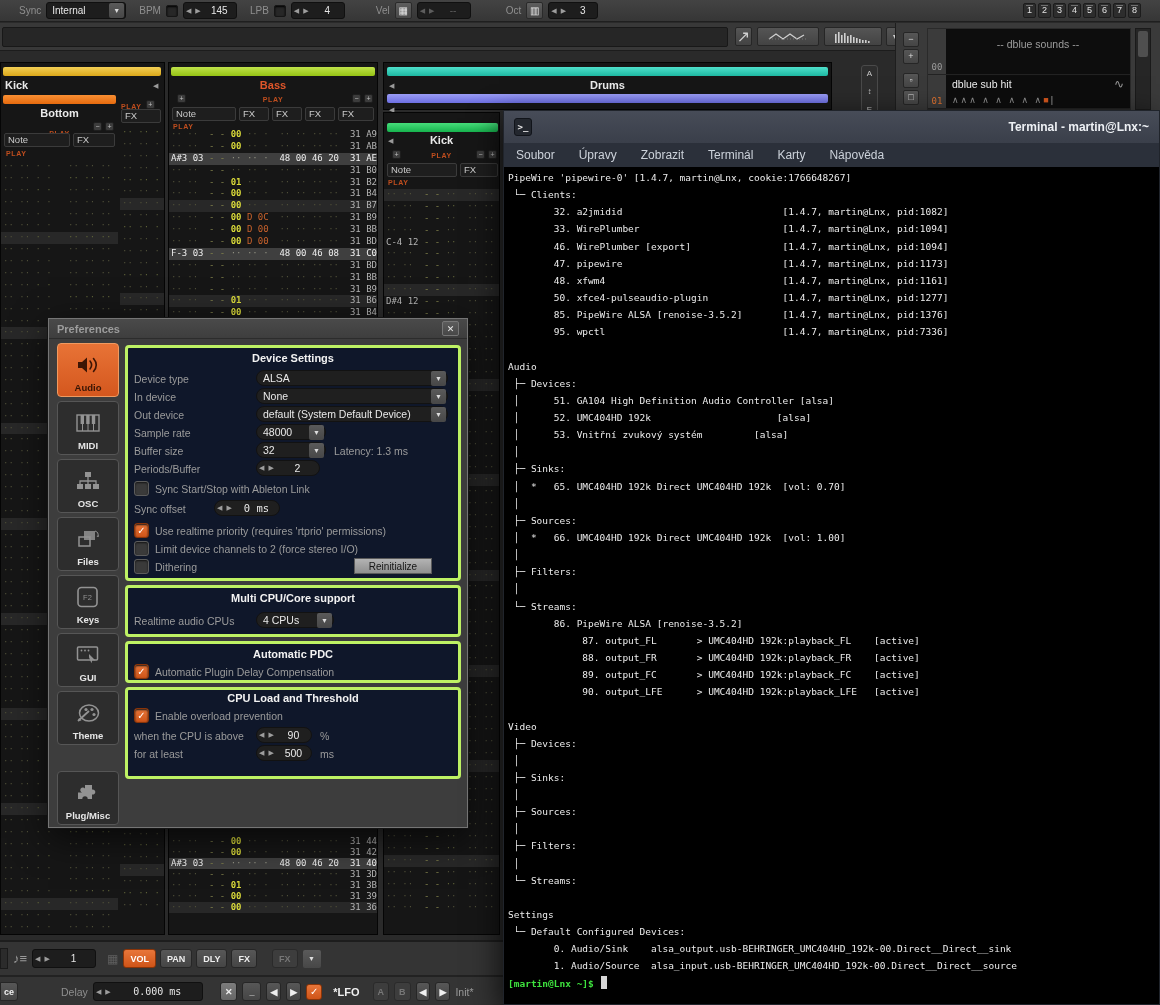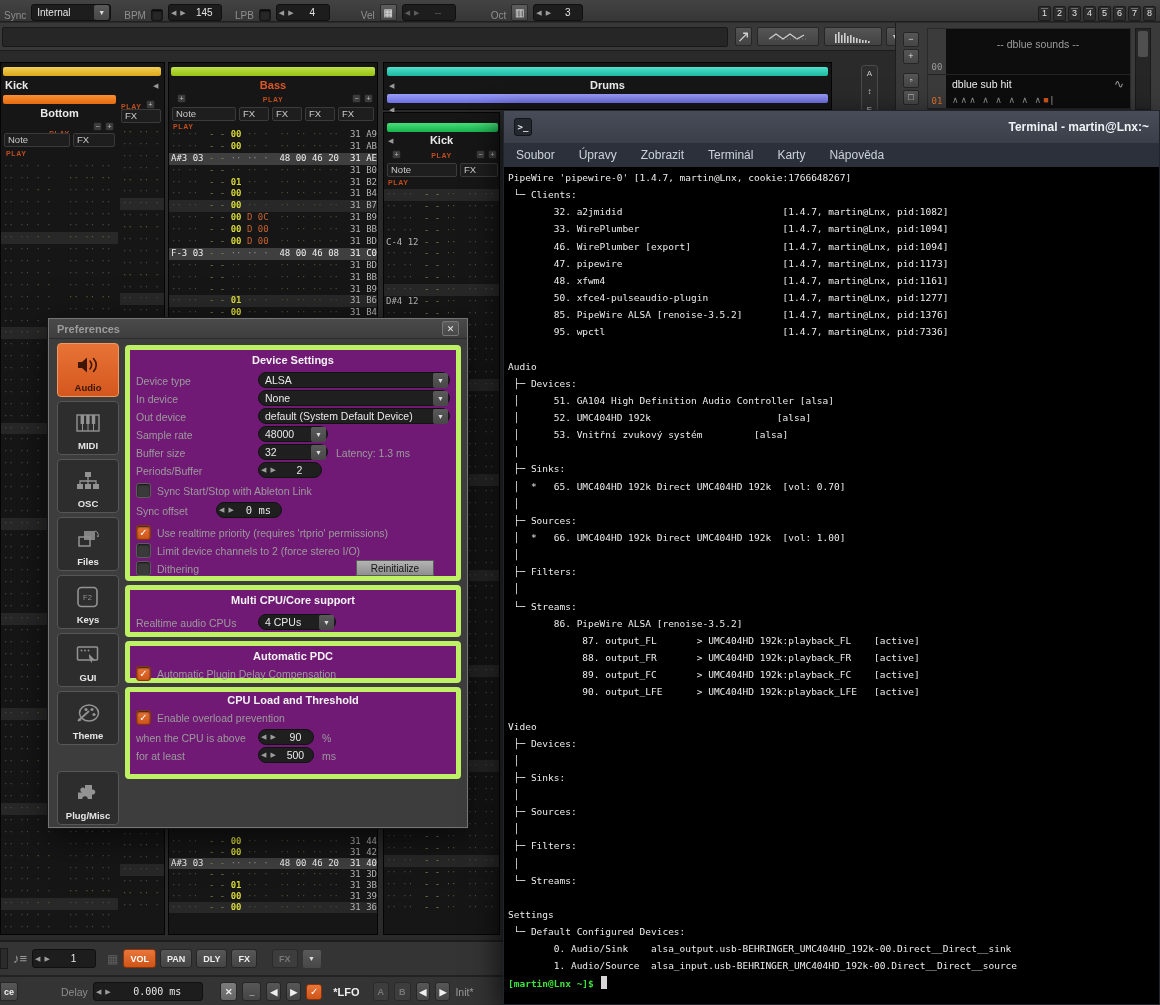--- a/index.html
+++ b/index.html
@@ -3,21 +3,21 @@
 <meta charset="utf-8">
 <style>
 *{margin:0;padding:0;box-sizing:border-box}
 html,body{background:#141414}
 #screen{position:relative;width:1160px;height:1005px;background:#2a2a2a;overflow:hidden;
   font-family:"Liberation Sans",sans-serif;-webkit-font-smoothing:antialiased}
 .abs{position:absolute}
 
 
 #topbar{left:0;top:0;width:1160px;height:22px;background:linear-gradient(#434343,#363636);
-  border-bottom:1px solid #1f1f1f;display:flex;align-items:flex-end;gap:5px;padding:0 4px}
+  border-bottom:1px solid #1f1f1f;display:flex;align-items:center;gap:5px;padding:0 19px}
 .tlabel{color:#8f8f8f;font-size:10px}
 .well{background:#1d1d1d;border:1px solid #101010;border-radius:3px;color:#e6e6e6;
   font-size:10px;display:flex;align-items:center;height:17px;overflow:hidden}
 .well.dis .val,.well.dis .arr{color:#5d5d5d}
 .spin .arr{color:#9d9d9d;font-size:7px;padding:0 2px;cursor:pointer}
 .spin .val{text-align:center;padding:0 5px;flex:1}
 .dropbtn{width:15px;height:15px;background:linear-gradient(#5a5a5a,#474747);border-radius:2px;
   color:#ddd;font-size:7px;display:flex;align-items:center;justify-content:center;margin:0 1px 0 auto}
 .chk{width:12px;height:12px;background:#272727;border:1px solid #161616;border-radius:2px;
   box-shadow:inset 0 1px 2px #000}
@@ -89,21 +89,21 @@
   border-bottom:1px solid #2c2c2c;display:flex;align-items:center;padding:0 8px}
 #ptitle{color:#9c9c9c;font-size:11px;font-weight:bold}
 #pclose{margin-left:auto;width:17px;height:15px;background:linear-gradient(#5c5c5c,#474747);border:1px solid #777;
   border-radius:2px;color:#e8e8e8;font-size:9px;display:flex;align-items:center;justify-content:center}
 .tile{position:absolute;left:8px;width:62px;height:54px;background:#2d2d2d;border:1px solid #565656;border-radius:4px;
   display:flex;flex-direction:column;align-items:center;justify-content:flex-end;padding-bottom:3px}
 .tile .tlab{font-size:9.5px;font-weight:bold;color:#e6e6e6}
 .tile.sel{background:linear-gradient(#e87336,#d4571e);border-color:#f09a60}
 .tile.sel .tlab{color:#381505}
 .tile svg{margin-bottom:2px}
-.sec{position:absolute;left:76px;width:336px;background:#701a75;border:5px solid #bef264;border-radius:4px}
+.sec{position:absolute;left:76px;width:336px;background:#0f172a;border:3px solid #bef264;border-radius:4px}
 .sectitle{position:absolute;left:0;width:100%;text-align:center;color:#f2f2f2;font-size:11px;font-weight:bold}
 .plabel{position:absolute;color:#9b9b9b;font-size:10.5px}
 .punit{position:absolute;color:#9b9b9b;font-size:10.5px}
 .pwell{position:absolute;background:#1f1f1f;border:1px solid #121212;border-radius:8px;height:16px;
   display:flex;align-items:center;color:#e9e9e9;font-size:10.5px}
 .pwell .txt{padding:0 6px;flex:1;white-space:nowrap;overflow:hidden}
 .pcb{position:absolute;width:15px;height:15px;border-radius:3px;background:#3a3a3a;border:1px solid #5c5c5c;
   box-shadow:inset 0 1px 2px #141414;color:#fff;font-size:10px;display:flex;align-items:center;justify-content:center}
 .pcb.on{background:linear-gradient(#e8763a,#cf5418);border-color:#8a3408}
 .reinit{position:absolute;background:linear-gradient(#b3b3b3,#8f8f8f);border:1px solid #5a5a5a;border-radius:0;

